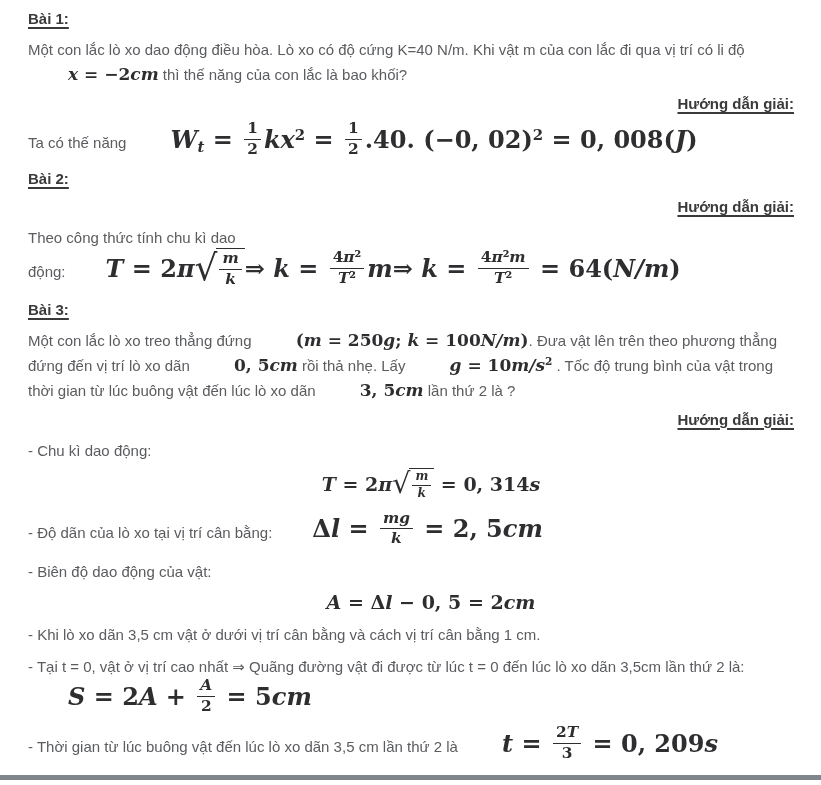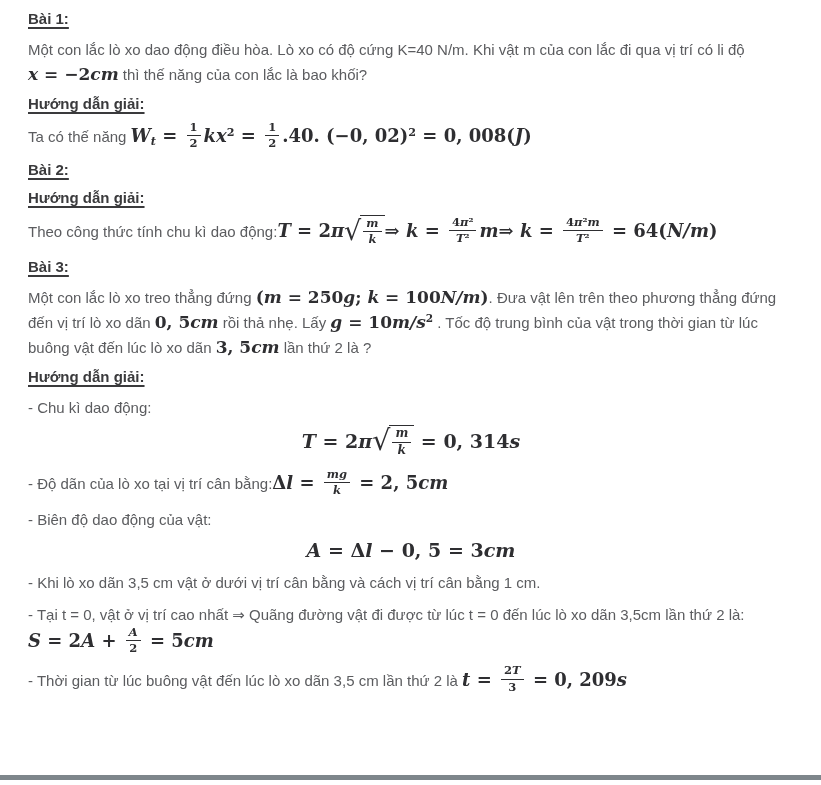--- a/index.html
+++ b/index.html
@@ -9,28 +9,28 @@
     --body:#5b5c5f; --heading:#3a3a3c; --math:#2e2e31; --divider:#7e868b;
   }
   .content{padding:9px 27px 8px 28px;}
   .title, .heading{
     color:var(--heading);font-weight:bold;font-size:15px;line-height:19px;
     margin:0 0 9px 0;
   }
   .title span, .heading span{
     text-decoration:underline;text-underline-offset:3px;text-decoration-thickness:1.5px;
   }
-  .heading{margin:1px 0 9px 0;}
+  .heading{margin:1px 0 9px 0;text-align:right;}
   .para{color:var(--body);font-size:15px;line-height:25px;margin:0 0 7px 0;}
   .para.solution{margin:0 0 9px 0;}
   .math{
     font-family:"DejaVu Serif","Liberation Serif",serif;
-    color:var(--math);font-size:17px;font-weight:700;white-space:nowrap;
+    color:var(--math);font-size:17px;font-weight:700;white-space:nowrap;margin-left:40px;
   }
-  .para.solution .math{font-size:18px;}
+  .para.solution .math{font-size:24px;}
   .mi{font-style:italic;}
   .mx{font-style:normal;}
   .ms{font-size:0.62em;font-style:normal;vertical-align:0.55em;line-height:0;}
   .mb{font-size:0.62em;font-style:italic;vertical-align:-0.25em;line-height:0;}
   .frac{
     display:inline-block;text-align:center;font-size:0.64em;line-height:1.15;
     vertical-align:middle;position:relative;top:-0.12em;margin:0 3px;
   }
   .fn{display:block;border-bottom:1.4px solid currentColor;padding:0 3px 1px 3px;}
   .fd{display:block;padding-top:1px;}
@@ -53,18 +53,18 @@
     <div class="title"><span class="">Bài 2:</span></div>
     <div class="heading"><span class="">Hướng dẫn giải:</span></div>
     <div class="para solution"><span class="txt"> Theo công thức tính chu kì dao động:</span><span class="math"><span class="mi">T</span><span class="mx"> = 2</span><span class="mi">π</span><span class="sqrt"><span class="rad">√</span><span class="sqi"><span class="frac"><span class="fn"><span class="mi">m</span></span><span class="fd"><span class="mi">k</span></span></span></span></span><span class="mx">⇒ </span><span class="mi">k</span><span class="mx"> = </span><span class="frac"><span class="fn"><span class="mx">4</span><span class="mi">π</span><span class="mx">²</span></span><span class="fd"><span class="mi">T</span><span class="mx">²</span></span></span><span class="mi">m</span><span class="mx">⇒ </span><span class="mi">k</span><span class="mx"> = </span><span class="frac"><span class="fn"><span class="mx">4</span><span class="mi">π</span><span class="mx">²</span><span class="mi">m</span></span><span class="fd"><span class="mi">T</span><span class="mx">²</span></span></span><span class="mx"> = 64(</span><span class="mi">N/m</span><span class="mx">)</span></span></div>
     <div class="title"><span class="">Bài 3:</span></div>
     <div class="para"><span class="txt">Một con lắc lò xo treo thẳng đứng </span><span class="math"><span class="mx">(</span><span class="mi">m</span><span class="mx"> = 250</span><span class="mi">g</span><span class="mx">; </span><span class="mi">k</span><span class="mx"> = 100</span><span class="mi">N/m</span><span class="mx">)</span></span><span class="txt">. Đưa vật lên trên theo phương thẳng đứng đến vị trí lò xo dãn </span><span class="math"><span class="mx">0, 5</span><span class="mi">cm</span></span><span class="txt"> rồi thả nhẹ. Lấy </span><span class="math"><span class="mi">g</span><span class="mx"> = 10</span><span class="mi">m/s</span><span class="ms">2</span></span><span class="txt"> . Tốc độ trung bình của vật trong thời gian từ lúc buông vật đến lúc lò xo dãn </span><span class="math"><span class="mx">3, 5</span><span class="mi">cm</span></span><span class="txt"> lần thứ 2 là ?</span></div>
     <div class="heading"><span class="">Hướng dẫn giải:</span></div>
     <div class="para"><span class="txt">- Chu kì dao động:</span></div>
     <div class="formula-center"><span class="math"><span class="mi">T</span><span class="mx"> = 2</span><span class="mi">π</span><span class="sqrt"><span class="rad">√</span><span class="sqi"><span class="frac"><span class="fn"><span class="mi">m</span></span><span class="fd"><span class="mi">k</span></span></span></span></span><span class="mx"> = 0, 314</span><span class="mi">s</span></span></div>
     <div class="para solution"><span class="txt">- Độ dãn của lò xo tại vị trí cân bằng:</span><span class="math"><span class="mx">Δ</span><span class="mi">l</span><span class="mx"> = </span><span class="frac"><span class="fn"><span class="mi">mg</span></span><span class="fd"><span class="mi">k</span></span></span><span class="mx"> = 2, 5</span><span class="mi">cm</span></span></div>
     <div class="para"><span class="txt">- Biên độ dao động của vật:</span></div>
-    <div class="formula-center"><span class="math"><span class="mi">A</span><span class="mx"> = Δ</span><span class="mi">l</span><span class="mx"> − 0, 5 = 3</span><span class="mi">cm</span></span></div>
+    <div class="formula-center"><span class="math"><span class="mi">A</span><span class="mx"> = Δ</span><span class="mi">l</span><span class="mx"> − 0, 5 = 2</span><span class="mi">cm</span></span></div>
     <div class="para"><span class="txt">- Khi lò xo dãn 3,5 cm vật ở dưới vị trí cân bằng và cách vị trí cân bằng 1 cm.</span></div>
     <div class="para solution"><span class="txt">- Tại t = 0, vật ở vị trí cao nhất ⇒ Quãng đường vật đi được từ lúc t = 0 đến lúc lò xo dãn 3,5cm lần thứ 2 là: </span><span class="math"><span class="mi">S</span><span class="mx"> = 2</span><span class="mi">A</span><span class="mx"> + </span><span class="frac"><span class="fn"><span class="mi">A</span></span><span class="fd"><span class="mx">2</span></span></span><span class="mx"> = 5</span><span class="mi">cm</span></span></div>
     <div class="para solution"><span class="txt">- Thời gian từ lúc buông vật đến lúc lò xo dãn 3,5 cm lần thứ 2 là </span><span class="math"><span class="mi">t</span><span class="mx"> = </span><span class="frac"><span class="fn"><span class="mx">2</span><span class="mi">T</span></span><span class="fd"><span class="mx">3</span></span></span><span class="mx"> = 0, 209</span><span class="mi">s</span></span></div>
   </div>
 <div class="divider"></div>
 
 </body></html>

